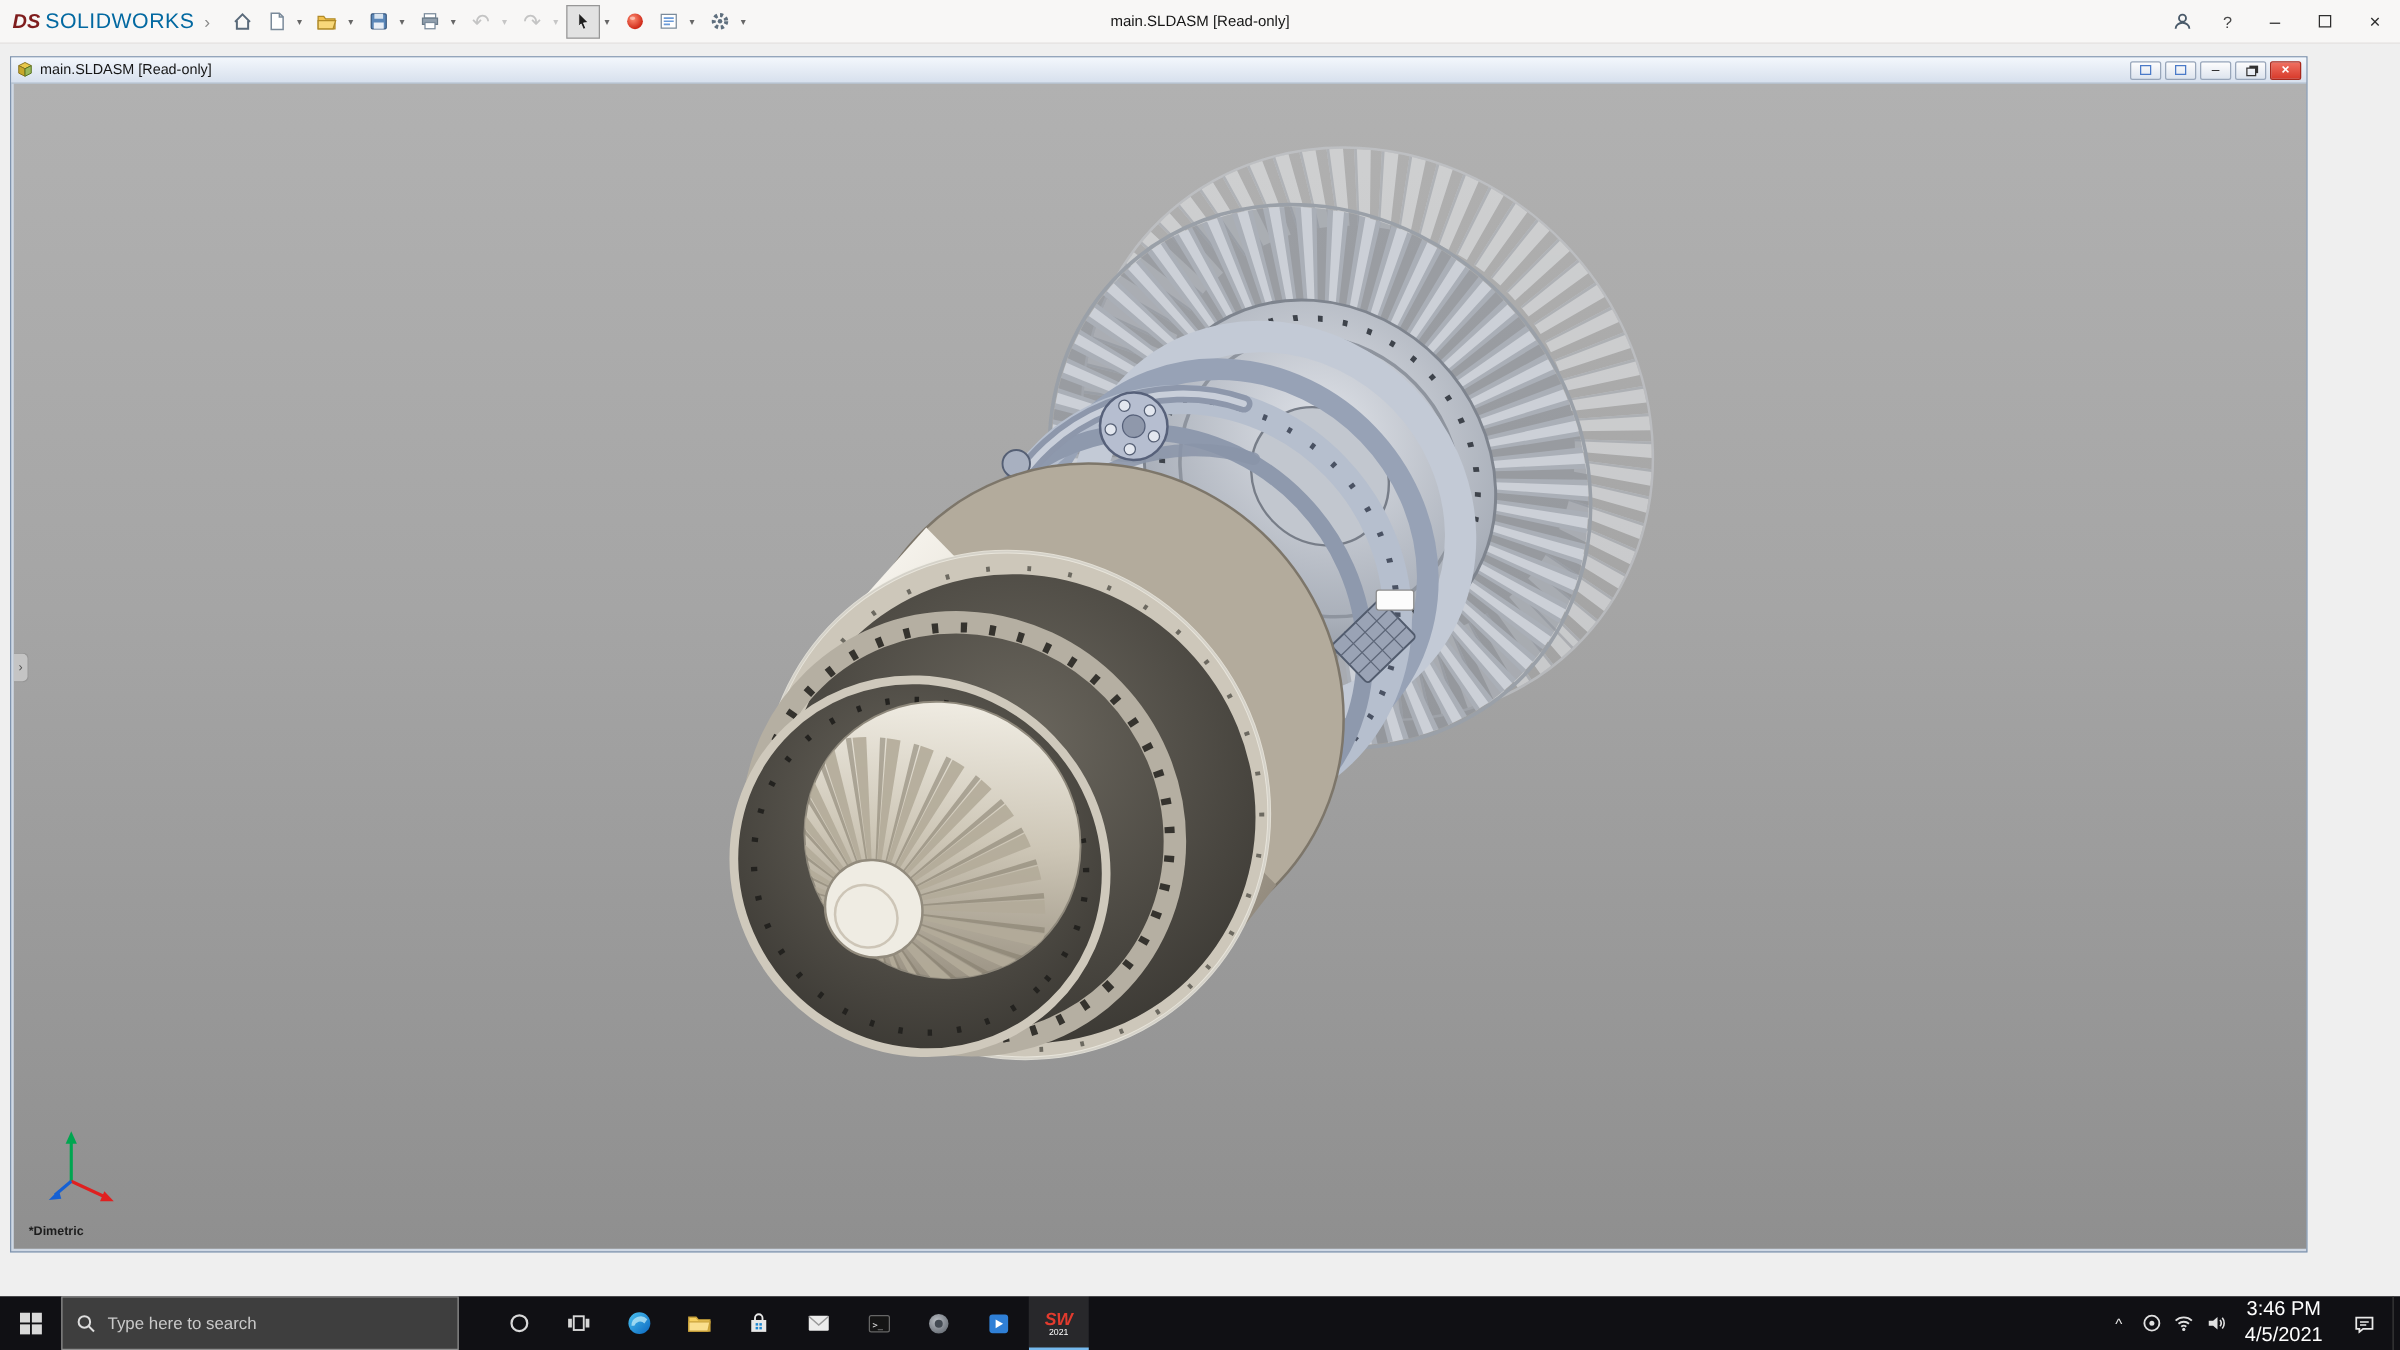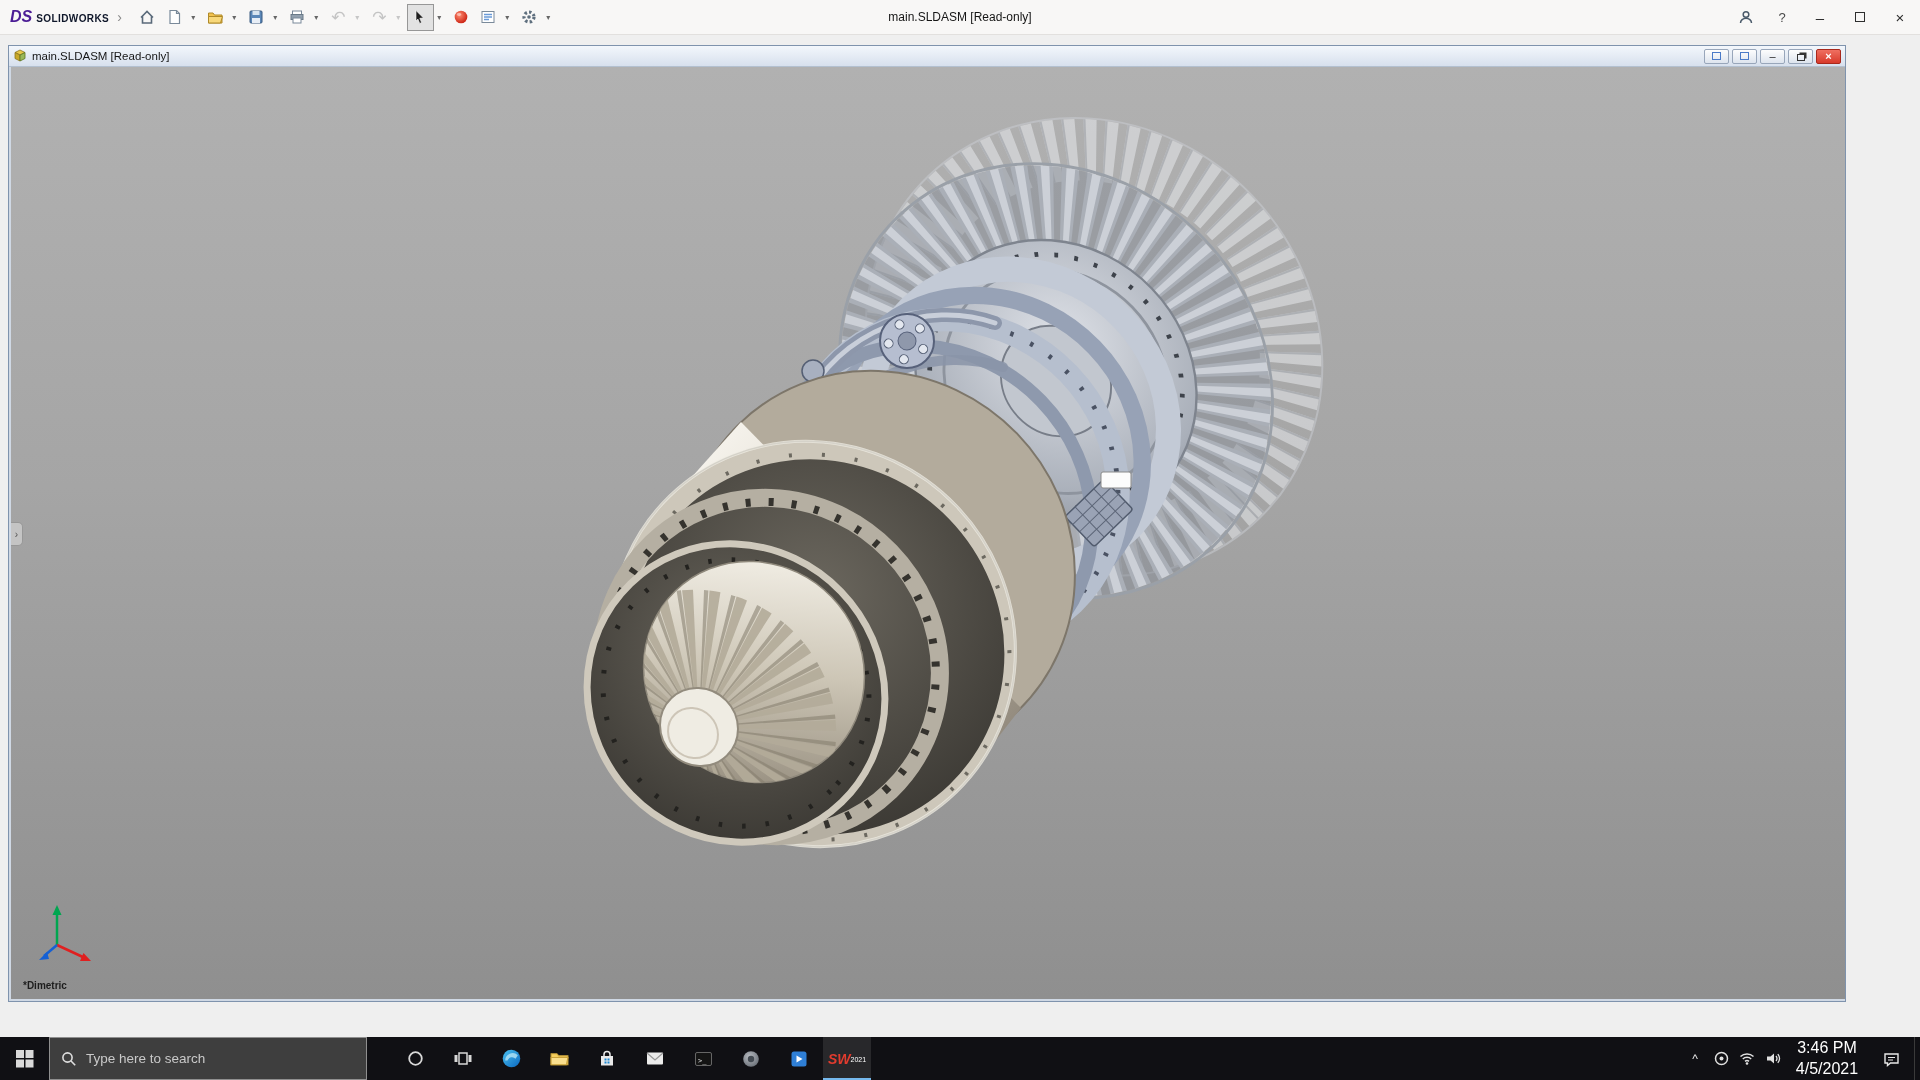--- a/index.html
+++ b/index.html
@@ -2,22 +2,22 @@
 <html><head>
 <meta charset="utf-8">
 <style>
   *{margin:0;padding:0;box-sizing:border-box}
   html,body{width:1920px;height:1080px;overflow:hidden;font-family:"Liberation Sans",sans-serif;background:#efefef}
   .screen{position:relative;width:1920px;height:1080px}
 
   
   .app-titlebar{position:absolute;left:0;top:0;width:1920px;height:35px;background:#f8f7f6;border-bottom:1px solid #e2e0de;display:flex;align-items:center;padding-left:10px;z-index:4}
   .brand{display:flex;align-items:baseline;gap:4px}
-  .logo-mark{color:#4c1d95;font-weight:bold;font-style:italic;font-size:16px}
-  .logo-name{font-weight:bold;font-size:10px;color:#0f172a;letter-spacing:.4px}
+  .logo-mark{color:#7f1d1d;font-weight:bold;font-style:italic;font-size:16px}
+  .logo-name{font-weight:normal;font-size:17px;color:#0369a1;letter-spacing:.4px}
   .chev{color:#8a8a8a;font-size:14px;margin:0 12px 0 8px}
   .tb{display:flex;align-items:center}
   .tb-btn{height:27px;min-width:27px;border:1px solid transparent;background:transparent;display:flex;align-items:center;justify-content:center}
   .tb-btn.active{background:#e2e2e2;border-color:#979797}
   .caret{font-size:8px;color:#666;width:11px;display:inline-flex;justify-content:center;margin-right:3px}
   .caret.dis{color:#c6c6c6}
   .glyph{font-size:17px;color:#5a6a78;line-height:1}
   .glyph.dis{color:#c4c4c4}
   .app-title{position:absolute;left:50%;top:10px;transform:translateX(-50%);font-size:12px;color:#151515}
   .win-cluster{margin-left:auto;display:flex;align-items:stretch;height:100%}
@@ -43,21 +43,21 @@
 
   
   .taskbar{position:absolute;left:0;bottom:0;width:1920px;height:43px;background:#101014;display:flex;align-items:stretch;z-index:6}
   .start-cell{width:49px;display:flex;align-items:center;justify-content:center}
   .search-box{width:318px;background:#3e3e3e;border:1px solid #8f8f8f;display:flex;align-items:center;gap:9px;padding:0 11px;margin:0}
   .search-box input{flex:1;background:transparent;border:0;outline:none;color:#e0e0e0;font-size:13.5px;font-family:"Liberation Sans",sans-serif}
   .search-box input::placeholder{color:#c9c9c9}
   .icon-row{display:flex;margin-left:24px}
   .task-app{width:48px;display:flex;align-items:center;justify-content:center;position:relative}
   .task-app.active{background:rgba(255,255,255,.10);box-shadow:inset 0 -2px 0 #76b9ed}
-  .sw-badge{display:flex;flex-direction:row;align-items:center;line-height:1}
+  .sw-badge{display:flex;flex-direction:column;align-items:center;line-height:1}
   .sw-1{color:#e23b2e;font-weight:bold;font-style:italic;font-size:14px}
   .sw-2{color:#fff;font-size:7px;margin-top:1px}
   .tray{margin-left:auto;display:flex;align-items:center}
   .tray-cell{width:26px;height:100%;display:flex;align-items:center;justify-content:center;color:#e8e8e8;font-size:12px}
   .clock{width:82px;text-align:center;color:#fff;font-size:16px;line-height:1.3}
   .action-cell{width:46px;height:100%;display:flex;align-items:center;justify-content:center}
   .show-desktop{width:6px;height:100%;border-left:1px solid #3a3a3a}
 </style>
 </head>
 <body>

